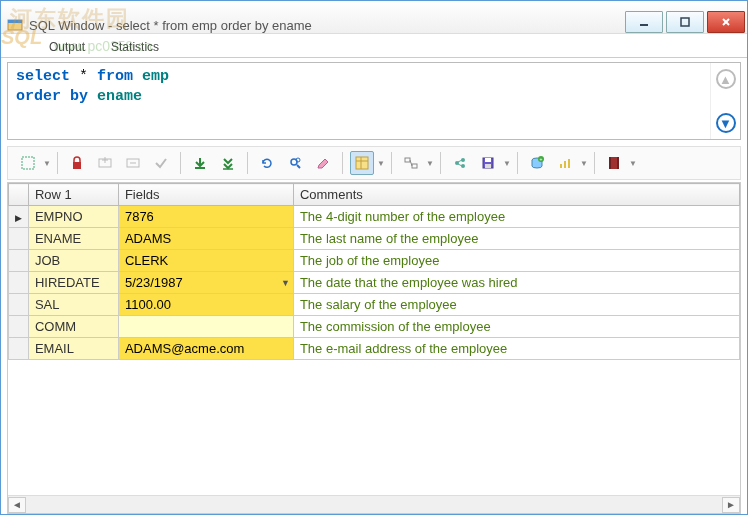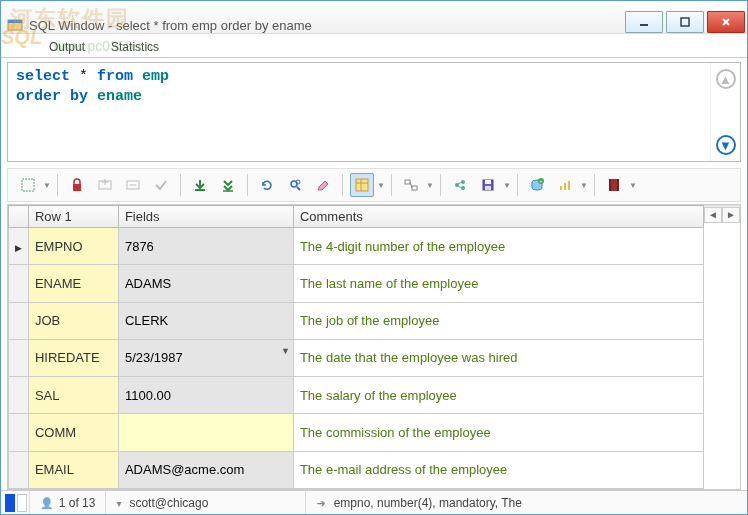--- a/index.html
+++ b/index.html
@@ -10,40 +10,40 @@
 .title-text { flex: 1; color: #555; font-size: 13px; }
 .win-controls { display: flex; gap: 3px; }
 .win-btn { width: 38px; height: 22px; border: 1px solid #8aa; background: linear-gradient(#f8fcff,#d8ecf8); display: flex; align-items: center; justify-content: center; border-radius: 1px; cursor: pointer; }
 .win-btn.close { background: linear-gradient(#f08070,#d04030); border-color: #a03020; color: #fff; }
 .win-btn svg { width: 12px; height: 12px; }
 .watermark { position: absolute; left: 10px; top: 4px; font-size: 22px; color: rgba(200,150,60,.28); font-weight: bold; letter-spacing: 2px; pointer-events:none; z-index:5;}
 .watermark2 { position: absolute; left: 54px; top: 38px; font-size: 14px; color: rgba(100,170,80,.35); pointer-events:none; z-index:5;}
 .tabs { height: 24px; display: flex; align-items: flex-end; padding-left: 40px; gap: 10px; border-bottom: 1px solid #ccc; position:relative;}
 .tab { padding: 3px 8px; color: #444; cursor: pointer; font-size: 12px; margin-top: 20px;}
 .sql-icon-bg{position:absolute;left:0;top:-8px;font-style:italic;font-weight:bold;color:rgba(230,180,90,.5);font-size:20px;}
-.sql-area { display: flex; border: 1px solid #bbb; margin: 4px 6px; height: 100px; gap: 8px; }
+.sql-area { display: flex; border: 1px solid #bbb; margin: 4px 6px; height: 78px; gap: 8px; }
 .sql-text { flex: 1; padding: 4px 8px; font-family: Consolas, "Courier New", monospace; font-size: 15px; white-space: pre; line-height: 1.3; }
 .kw-blue { color: #0060c0; font-weight: bold;}
 .kw-teal { color: #008080; font-weight: bold;}
 .sql-side { width: 30px; display: flex; flex-direction: column; align-items: center; justify-content: space-between; padding: 6px 0; border-left: 1px solid #eee;}
 .circ-btn { width: 20px; height: 20px; border-radius: 50%; border: 2px solid; display: flex; align-items: center; justify-content: center; background: #fff; cursor:pointer;}
 .circ-btn.up { border-color: #bbb; color: #bbb; }
 .circ-btn.down { border-color: #1a6fc4; color: #1a6fc4; }
 .toolbar { height: 34px; display: flex; align-items: center; padding: 0 8px; gap: 4px; margin: 2px 6px; border:1px solid #e0e0e0; background:#fafafa;}
 .tbtn { width: 24px; height: 24px; display: flex; align-items: center; justify-content: center; border-radius: 2px; cursor:pointer;}
 .tbtn.active { background: #cfe4f7; border:1px solid #7ab; }
 .tbtn svg { width: 16px; height: 16px; }
 .sep { width: 1px; height: 22px; background: #ccc; margin: 0 3px; }
 .drop { width:6px; display:flex; align-items:center; justify-content:center; color:#888; font-size:8px; cursor:pointer;}
-.grid-wrap { flex: 1; margin: 0 6px; border: 1px solid #ccc; overflow: hidden; display: flex; flex-direction: row; }
+.grid-wrap { flex: 1; margin: 0 6px; border: 1px solid #ccc; overflow: hidden; display: flex; flex-direction: column; }
 .grid { border-collapse: collapse; width: 100%; }
 .grid th { background: linear-gradient(#fdfdfd,#ececec); border: 1px solid #bbb; padding: 3px 6px; text-align: left; font-weight: normal; color: #333; font-size:13px;}
 .grid td { border: 1px solid #ccc; padding: 3px 6px; font-size: 13px; height: 22px;}
 .grid td.field { background: #fef9c3; color: #333; }
-.grid td.value { background: #e5e5e5; }
+.grid td.value { background: #fde047; }
 .grid td.comment { color: #4d7c0f; }
 .grid td.highlight { background: #ffffcc; }
 .rowmark { width: 14px; background: #f2f2f2; text-align:center;}
 .rowmark.sel::before { content: "▶"; font-size: 9px; color: #333; }
 .dd-cell{position:relative;}
 .dd-ind{position:absolute;right:3px;top:6px;font-size:9px;color:#555;}
 .hscroll { height: 18px; background: #f0f0f0; display:flex; align-items:center; border-top:1px solid #ddd;}
 .hscroll .arrow{width:18px;height:16px;border:1px solid #ccc;background:#f8f8f8;display:flex;align-items:center;justify-content:center;font-size:10px;color:#666;cursor:pointer;}
 .hscroll .track{flex:1;height:16px;}
 .statusbar { height: 24px; border-top: 1px solid #ccc; display: flex; align-items: center; font-size: 12px; color: #444; background:#fafafa;}
@@ -288,31 +288,13 @@
         </tbody>
     </table>
     <div style="flex:1"></div>
     <div class="hscroll">
       <div class="arrow">◄</div>
       <div class="track"></div>
       <div class="arrow">►</div>
     </div>
   </div>
 
-  <div class="statusbar">
-    <div class="sb-seg" style="padding:0 2px;gap:2px;">
-      <div class="sb-blue"></div>
-      <div class="sb-wh"></div>
-    </div>
-    <div class="sb-seg">
-      <span class="sb-person"></span>
-      <span>1 of 13</span>
-    </div>
-    <div class="sb-seg" style="flex:0 0 200px">
-      <span class="sb-dd"></span>
-      <span>scott@chicago</span>
-    </div>
-    <div class="sb-seg" style="flex:1;border-right:none">
-      <span class="sb-arrow"></span>
-      <span>empno, number(4), mandatory, The</span>
-    </div>
-  </div>
 </div>
 
 </body></html>

